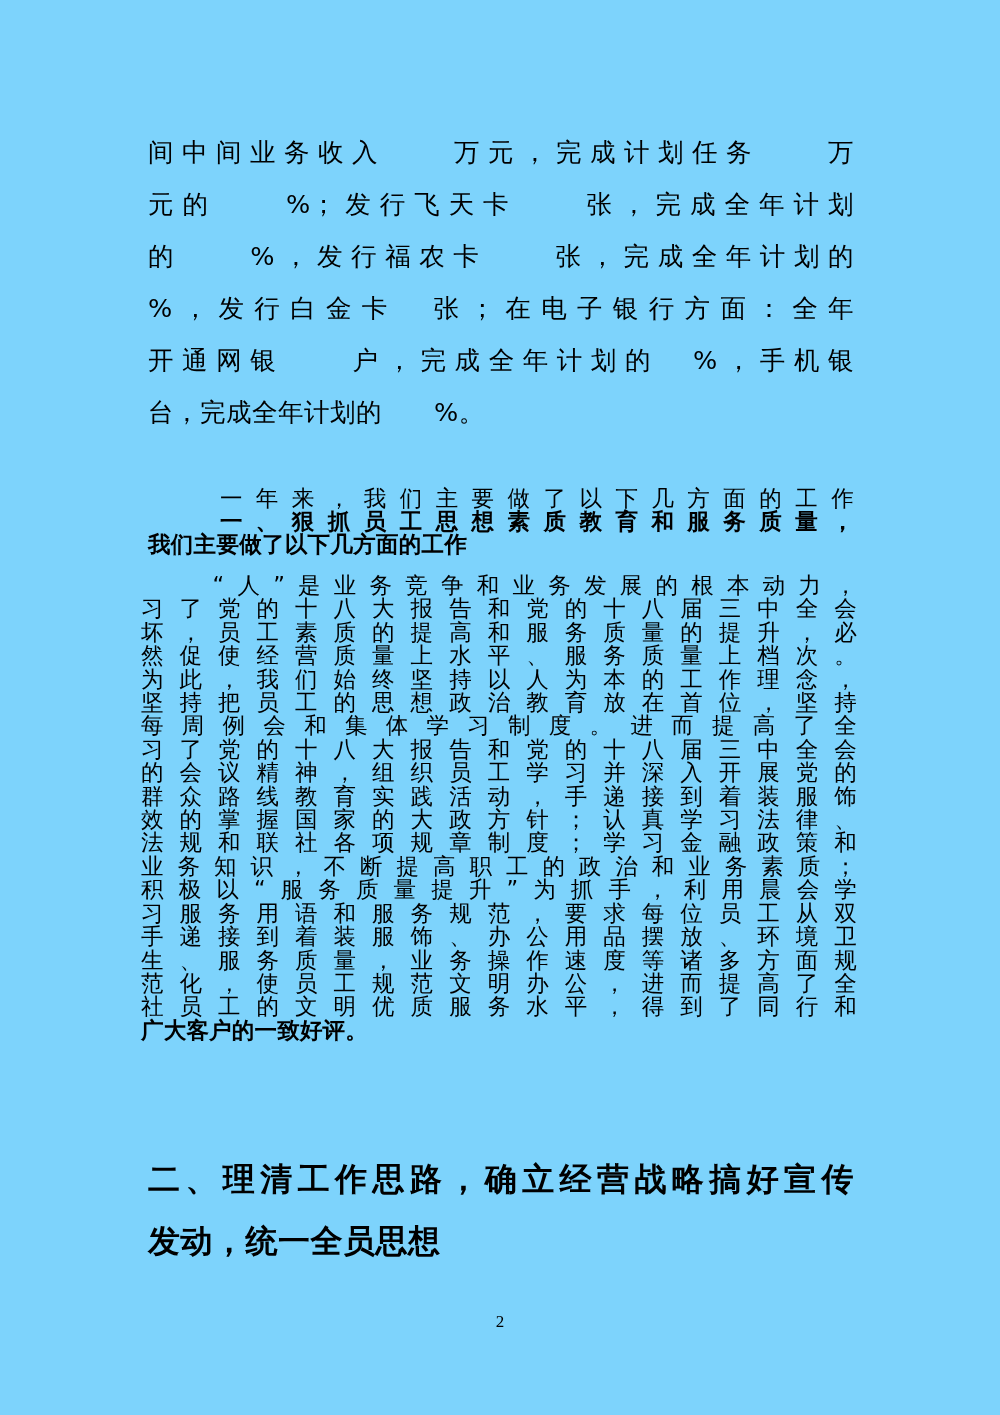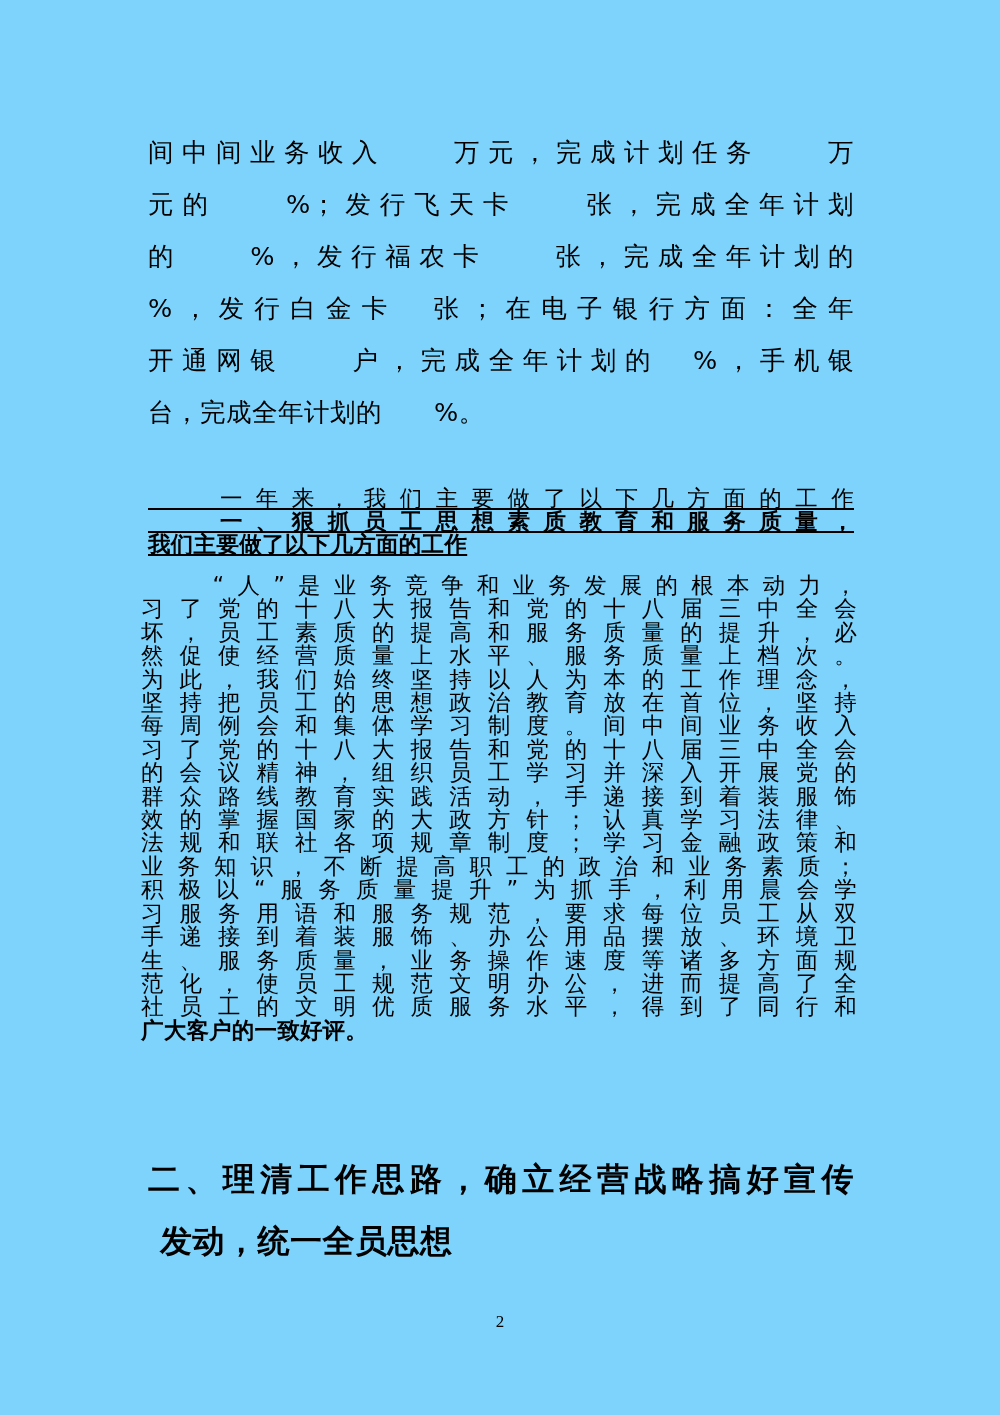--- a/index.html
+++ b/index.html
@@ -43,21 +43,20 @@
     font-weight: 400;
   }
   .block-a .ln.last {
     text-align: left;
     text-align-last: left;
   }
 
   
   .block-a2 {
     top: 487px;
-    text-decoration: underline;
   }
   .block-a2 .ln {
     font-size: 22.5px;
     line-height: 23px;
     white-space: pre;
     text-align: justify;
     text-align-last: justify;
     letter-spacing: 0.3px;
   }
   .block-a2 .ln.plain {
@@ -104,21 +103,20 @@
     line-height: 62px;
     white-space: pre;
     font-weight: 700;
     text-align: justify;
     text-align-last: justify;
     letter-spacing: 0.5px;
   }
   .block-c .ln.last {
     text-align: right;
     text-align-last: left;
-    margin-left: 12px;
   }
 
   
   .page-number {
     position: absolute;
     left: 0;
     right: 0;
     top: 1312px;
     text-align: center;
     font-size: 17px;
@@ -147,21 +145,21 @@
     <div class="ln bold last">我们主要做了以下几方面的工作</div>
   </div>
 
   <div class="textcol block-b">
     <div class="ln first">　　“人”是业务竞争和业务发展的根本动力，</div>
     <div class="ln">习了党的十八大报告和党的十八届三中全会</div>
     <div class="ln">坏，员工素质的提高和服务质量的提升，必</div>
     <div class="ln">然促使经营质量上水平、服务质量上档次。</div>
     <div class="ln">为此，我们始终坚持以人为本的工作理念，</div>
     <div class="ln">坚持把员工的思想政治教育放在首位，坚持</div>
-    <div class="ln">每周例会和集体学习制度。间中间业务收入</div>
+    <div class="ln">每周例会和集体学习制度。进而提高了全</div>
     <div class="ln">习了党的十八大报告和党的十八届三中全会</div>
     <div class="ln">的会议精神，组织员工学习并深入开展党的</div>
     <div class="ln">群众路线教育实践活动，手递接到着装服饰</div>
     <div class="ln">效的掌握国家的大政方针；认真学习法律、</div>
     <div class="ln">法规和联社各项规章制度；学习金融政策和</div>
     <div class="ln">业务知识，不断提高职工的政治和业务素质；</div>
     <div class="ln">积极以“服务质量提升”为抓手，利用晨会学</div>
     <div class="ln">习服务用语和服务规范，要求每位员工从双</div>
     <div class="ln">手递接到着装服饰、办公用品摆放、环境卫</div>
     <div class="ln">生、服务质量，业务操作速度等诸多方面规</div>

